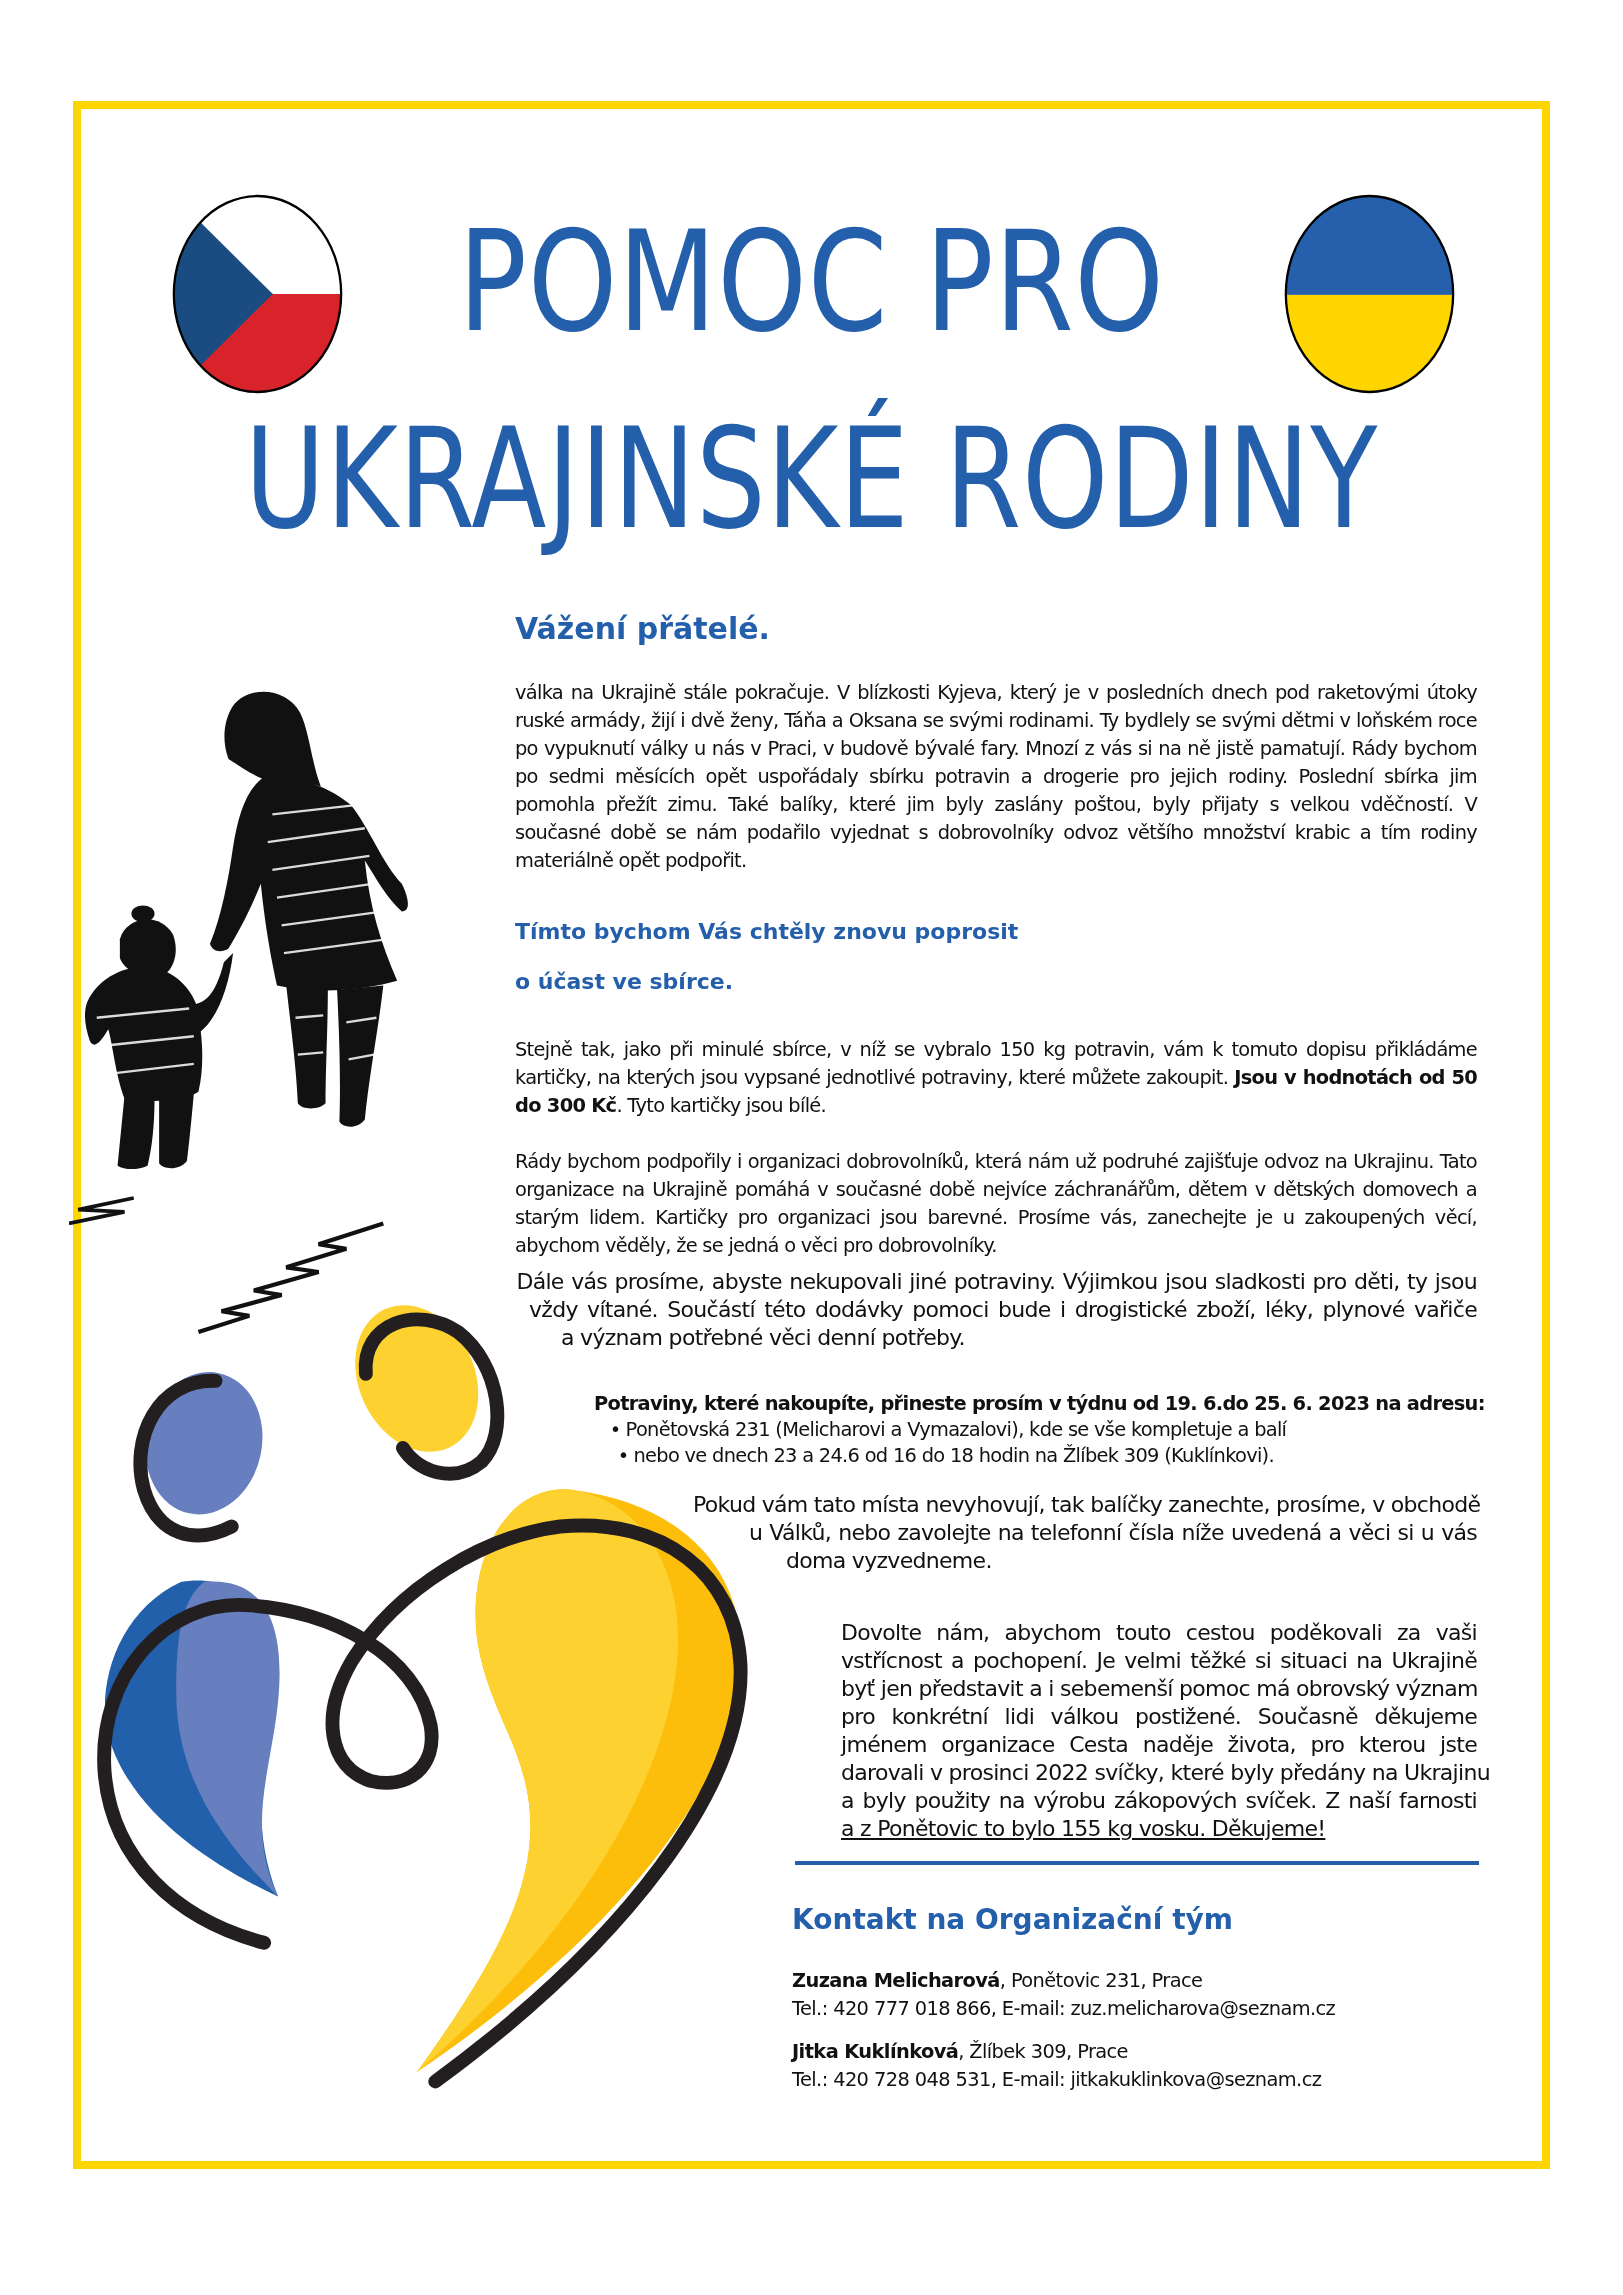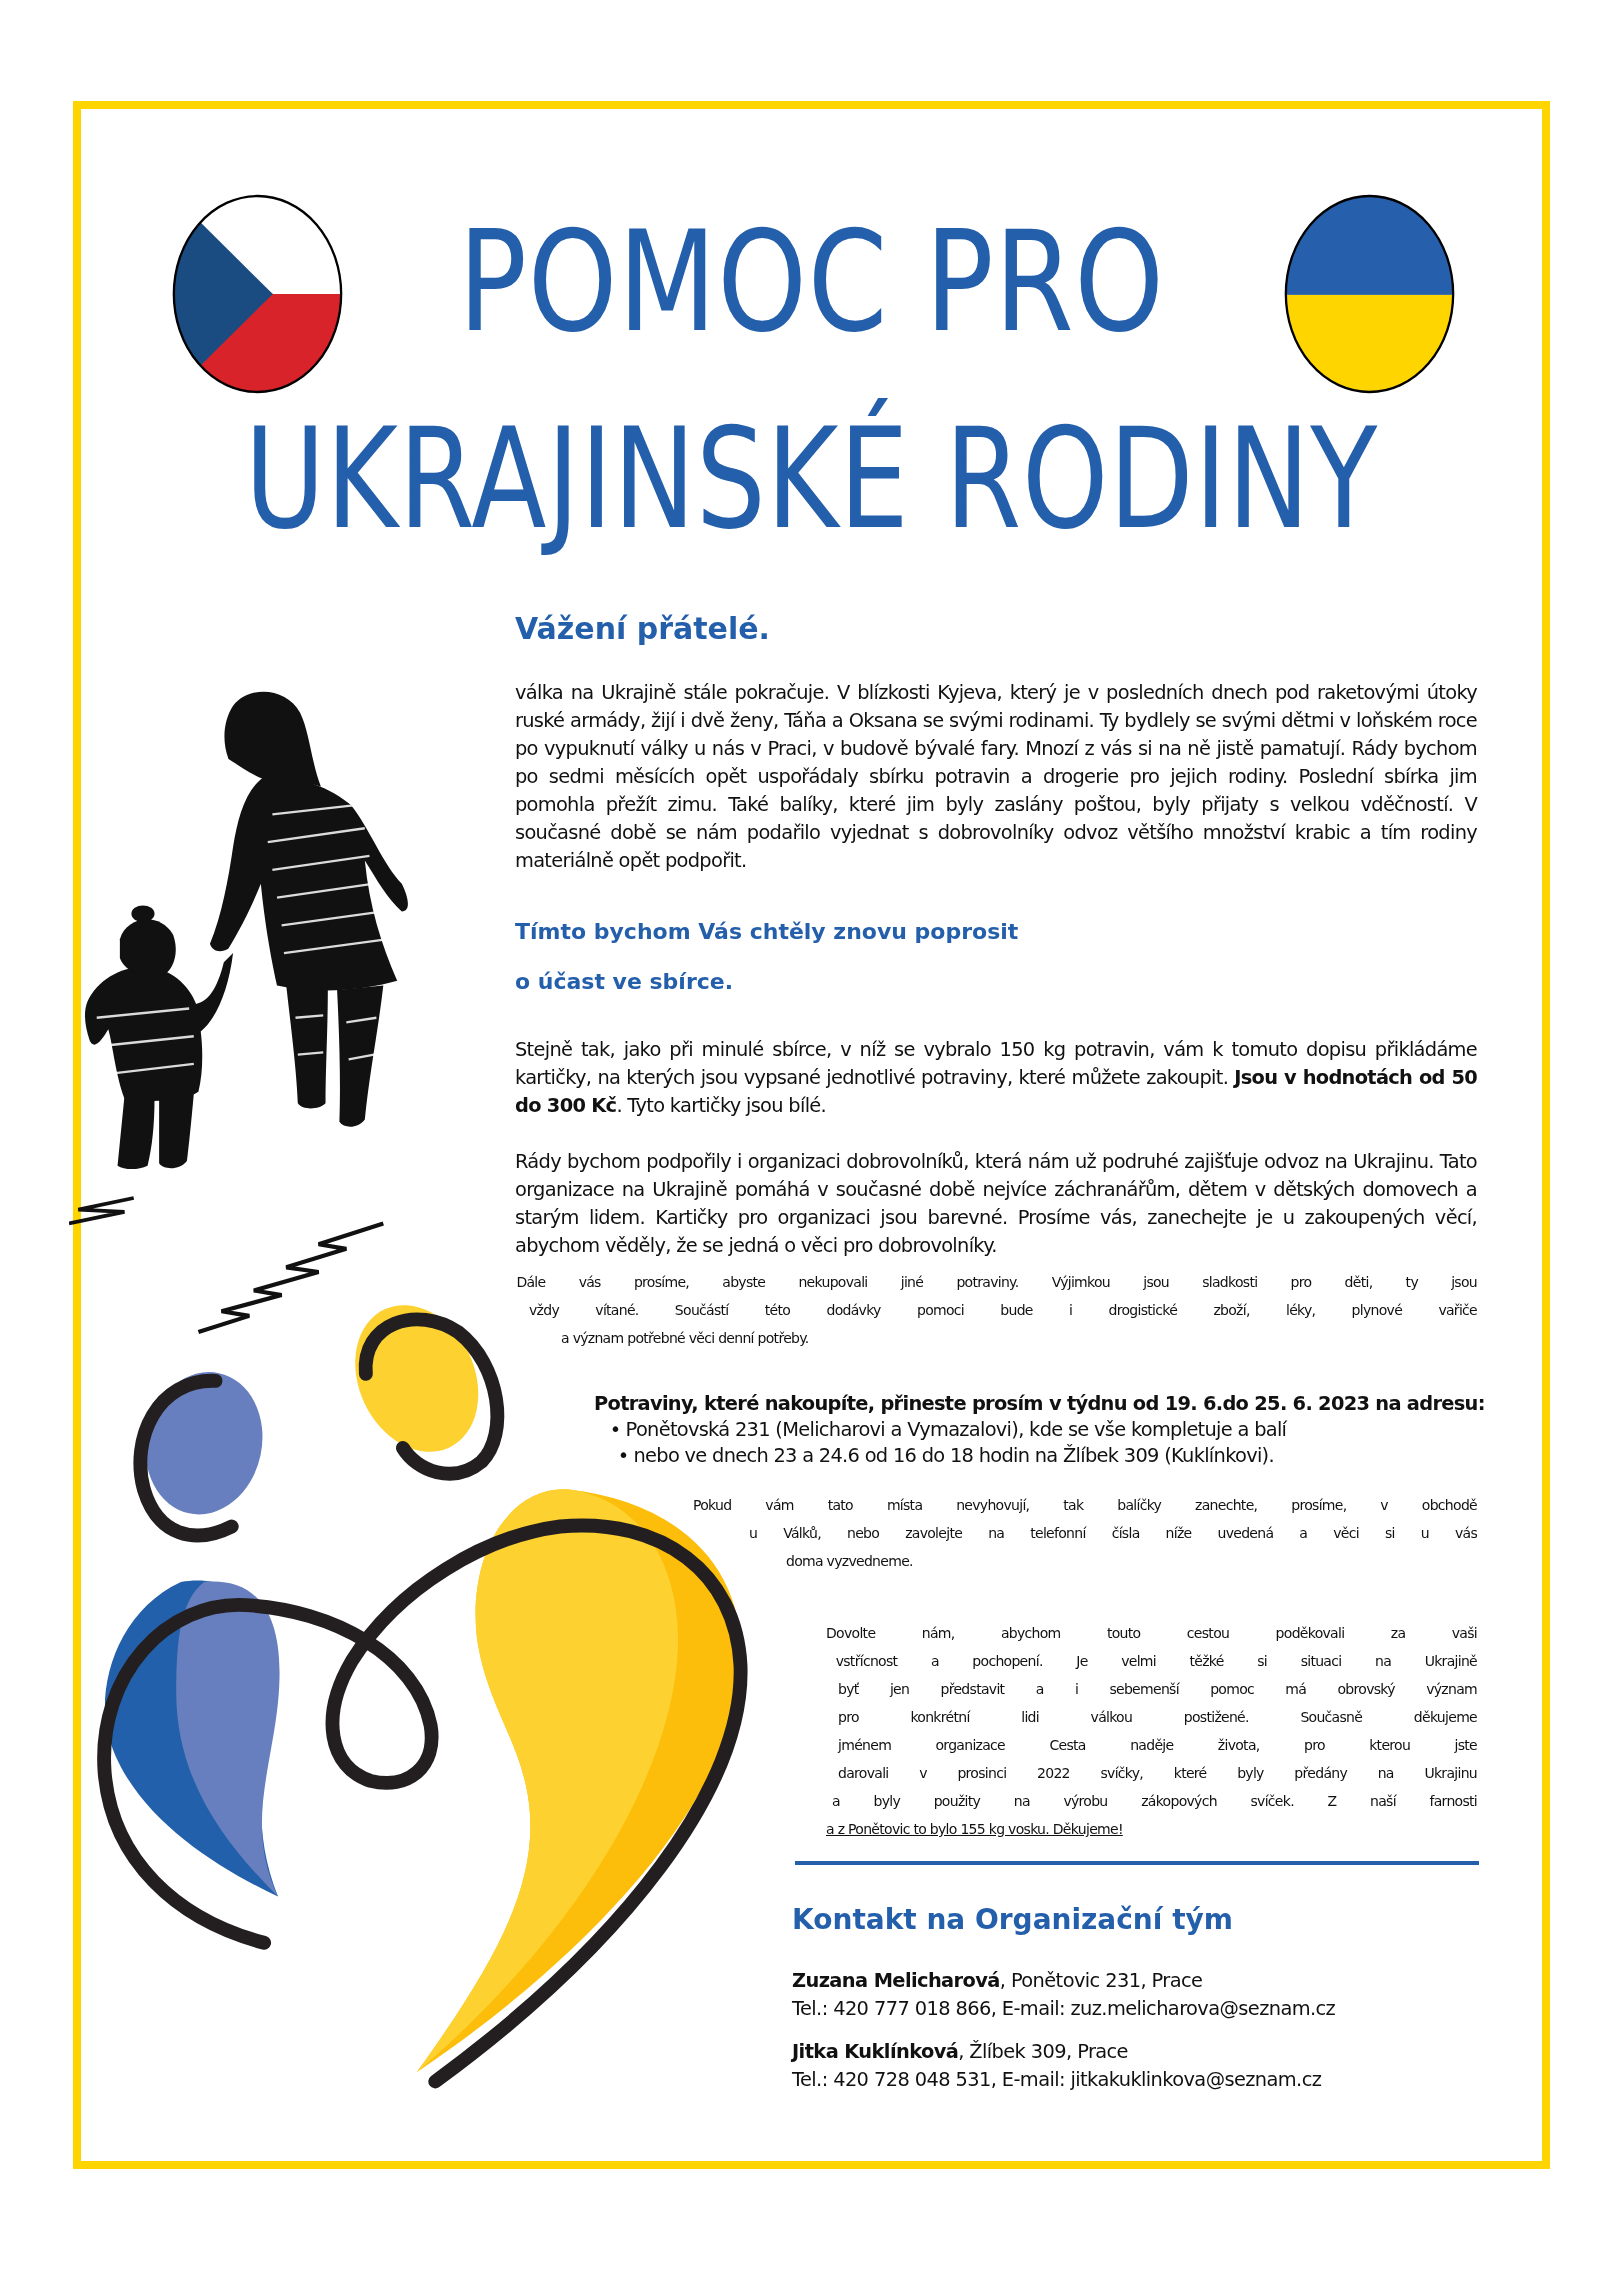--- a/index.html
+++ b/index.html
@@ -24,41 +24,41 @@
   .h-greeting { left: 515px; top: 610px; font-size: 30px; line-height: 37px; }
   .h-request { left: 515px; top: 907px; font-size: 22px; line-height: 50px; }
   .h-contact { left: 792px; top: 1901px; font-size: 28px; line-height: 37px; }
 
   .para { position: absolute; font-size: 19.4px; line-height: 28px; margin: 0;
           text-align: justify; text-align-last: left; letter-spacing: -0.7px;
           font-family: "DejaVu Sans", sans-serif; }
   .p1 { left: 515px; top: 679px; width: 962px; }
   .p2 { left: 515px; top: 1036px; width: 962px; }
   .p3 { left: 515px; top: 1148px; width: 962px; }
-  .para-stepped { position: absolute; margin: 0; font-size: 14px; line-height: 28px;
+  .para-stepped { position: absolute; margin: 0; font-size: 22px; line-height: 28px;
                   letter-spacing: -0.7px; font-family: "DejaVu Sans", sans-serif; }
   .para-stepped .ln { display: block; white-space: nowrap; text-align: justify; text-align-last: justify; }
   .p4 { left: 515px; top: 1268px; width: 962px; }
   .p4 .l1 { margin-left: 1.4px; } .p4 .l2 { margin-left: 14px; } .p4 .l3 { margin-left: 46px; text-align-last: left; }
 
   .delivery { position: absolute; left: 594px; top: 1391px; width: 883px; font-size: 19.4px; line-height: 26px; letter-spacing: -0.7px; }
   .delivery-head { font-weight: bold; white-space: nowrap; display: block; }
   .delivery-item { display: block; white-space: nowrap; }
   .delivery-item .dot { display: inline-block; width: 21px; text-align: center; }
   .di1 { margin-left: 10.6px; } .di2 { margin-left: 18.5px; }
 
   .p5 { left: 693px; top: 1491px; width: 784px; }
   .p5 .l1 { margin-left: 0; } .p5 .l2 { margin-left: 56px; } .p5 .l3 { margin-left: 93px; text-align-last: left; }
 
   .p6 { left: 826px; top: 1619px; width: 651px; }
   .p6 .ln { text-align-last: justify; }
   .p6 .l2 { margin-left: 9.7px; } .p6 .l3 { margin-left: 12px; } .p6 .l4 { margin-left: 12px; }
   .p6 .l5 { margin-left: 12px; } .p6 .l6 { margin-left: 12px; } .p6 .l7 { margin-left: 6px; }
   .p6 .l8 { margin-left: 0; text-align-last: left; text-decoration: underline; }
-  .p6 .ln { width: auto; }
+  .p6 .ln { width: auto; margin-left: 15px; }
 
   .divider { position: absolute; left: 795px; top: 1861px; width: 684px; height: 4.2px; background: #245FAB; }
   .contact { position: absolute; left: 792px; font-size: 19.4px; line-height: 28px; letter-spacing: -0.6px; white-space: nowrap; }
   .contact-1 { top: 1967px; }
   .contact-2 { top: 2038px; }
   .contact .name { font-weight: bold; }
   .contact span { display: inline; }
 </style>
 </head>
 <body>

